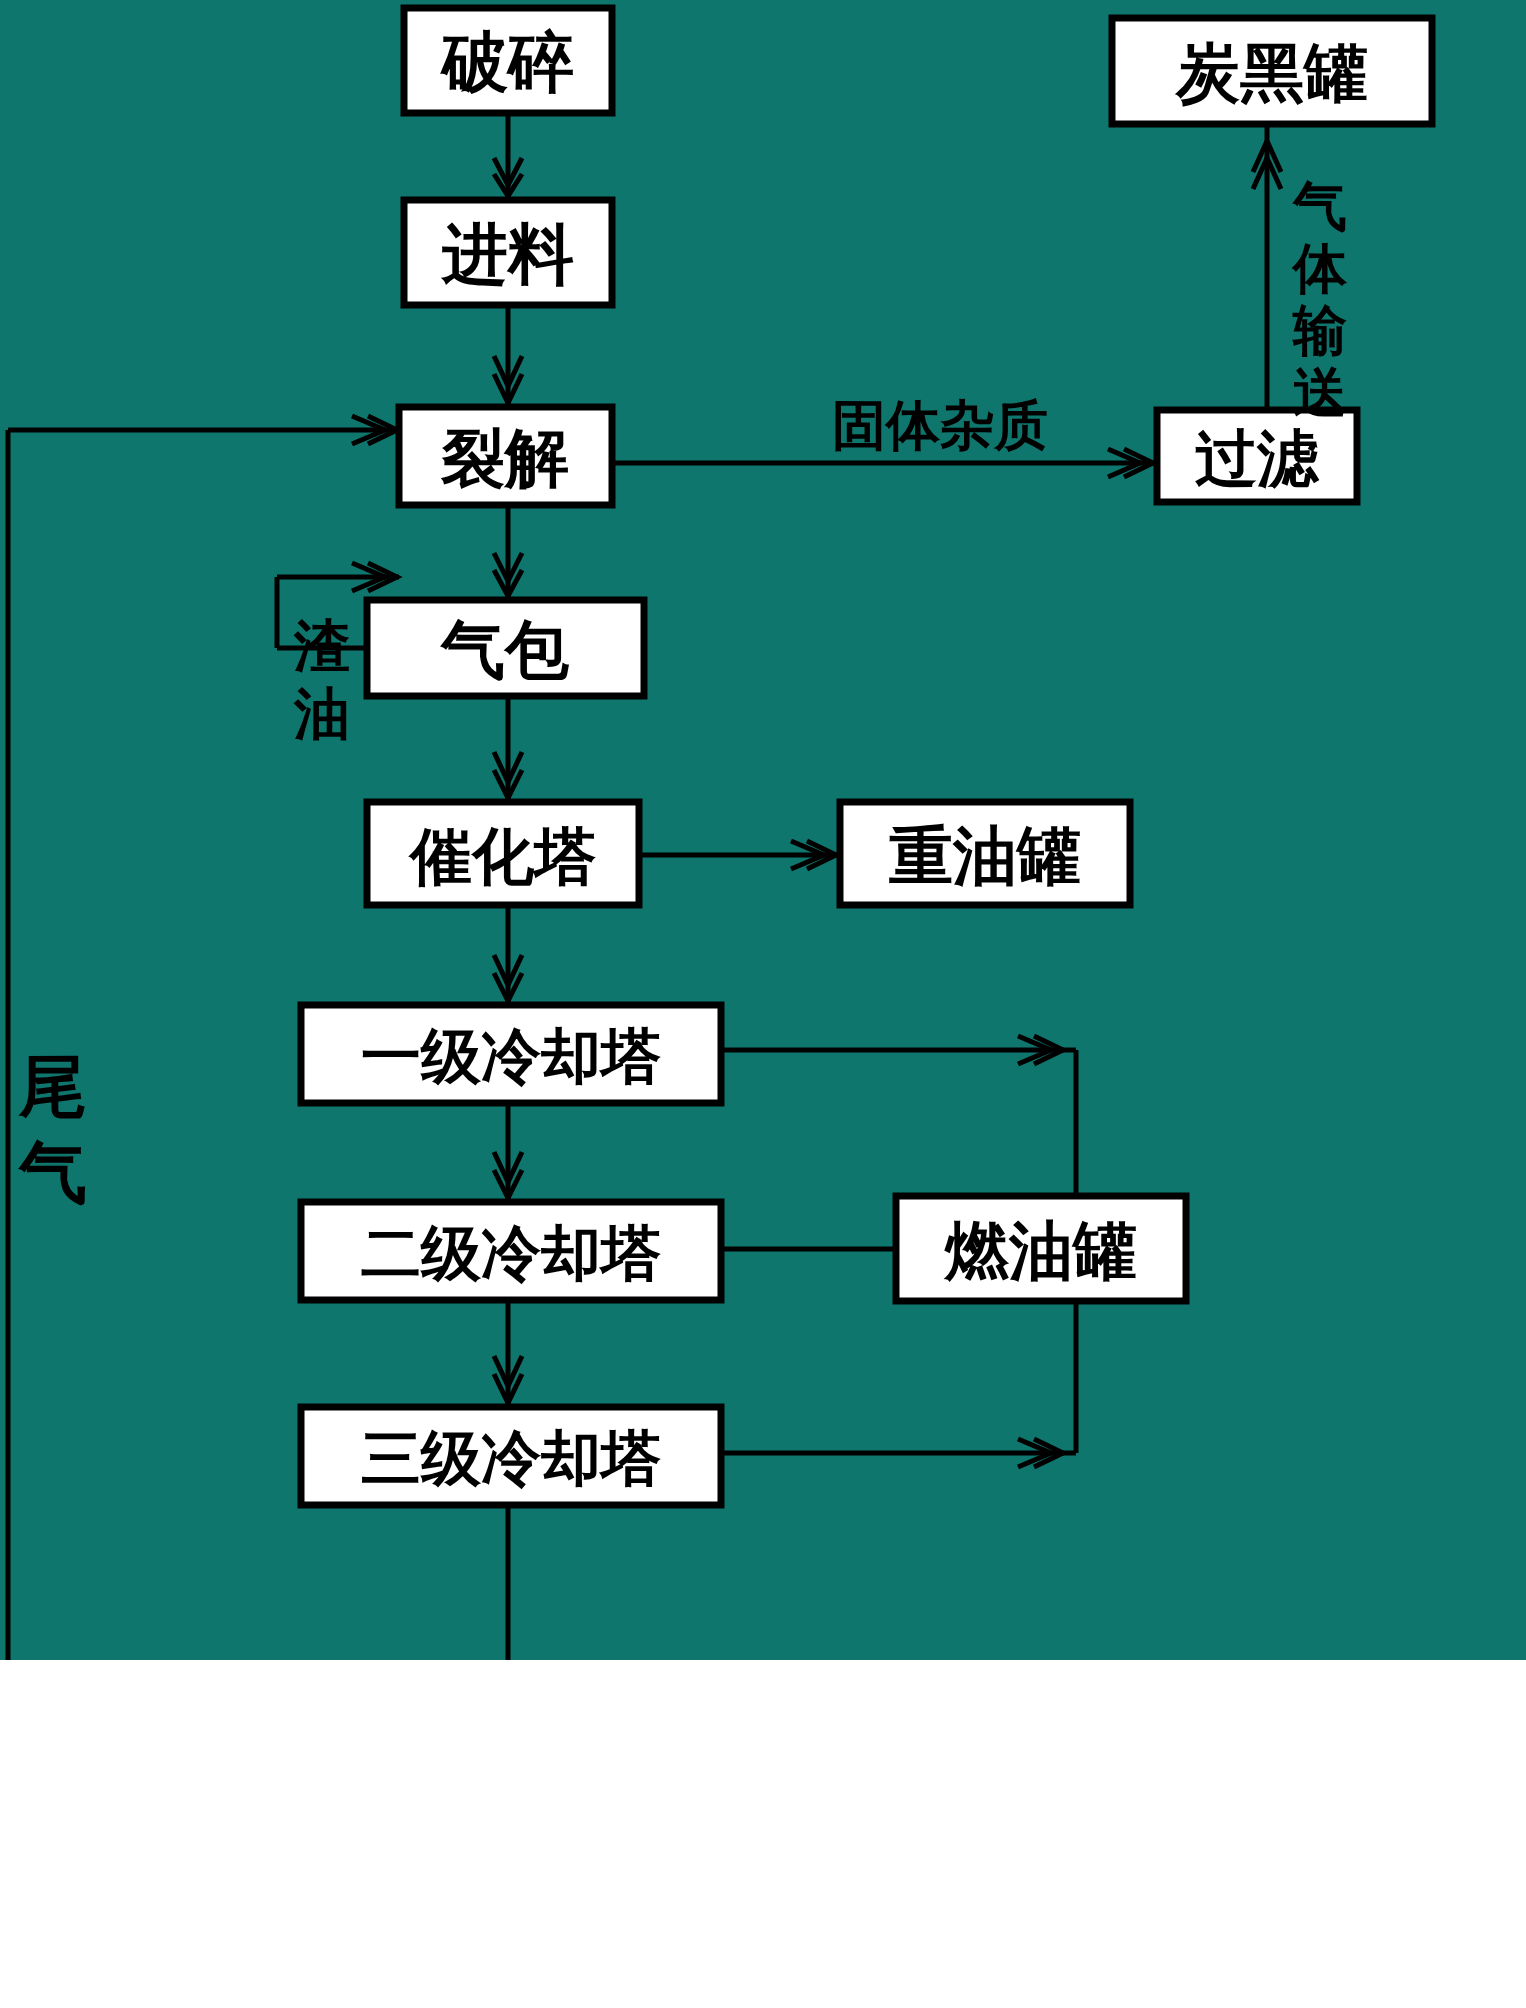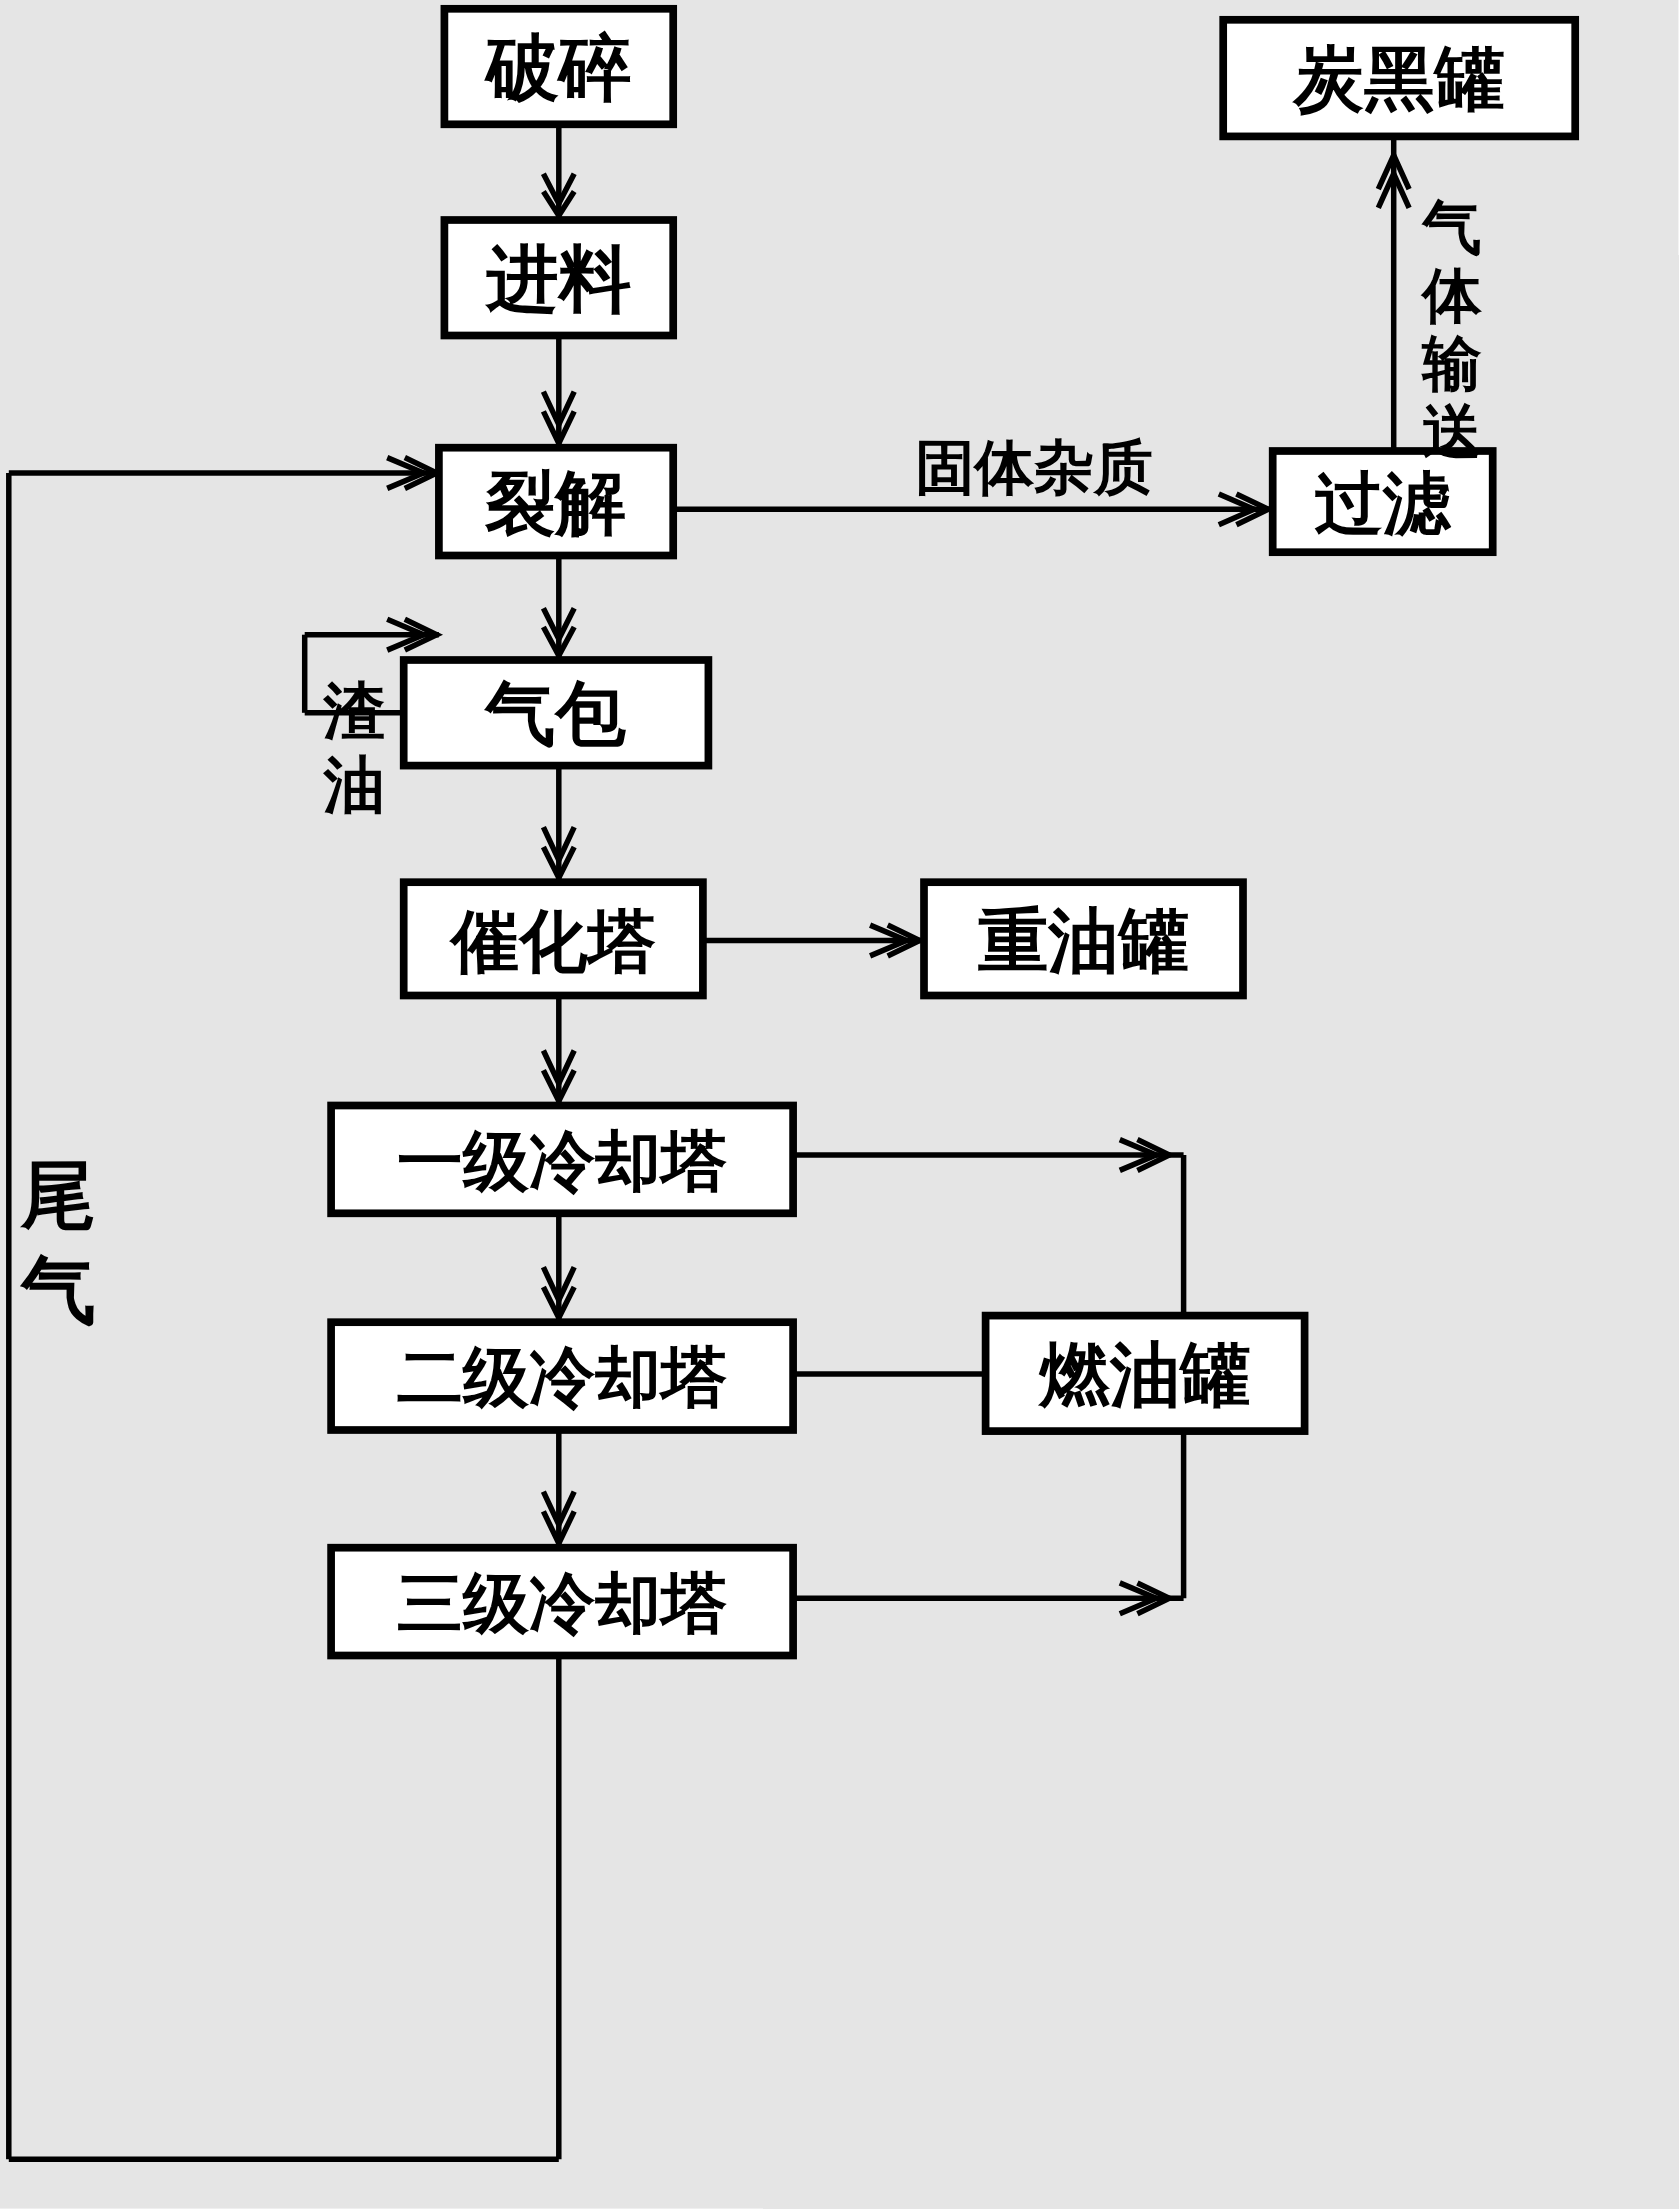--- a/index.html
+++ b/index.html
@@ -6,22 +6,22 @@
     margin: 0;
     padding: 0;
     background: #ffffff;
   }
   body {
     font-family: "DejaVu Sans", "Liberation Sans", sans-serif;
   }
   #diagram-root {
     position: relative;
     width: 1526px;
-    height: 2008px;
-    background: #e5e5e5;
+    height: 1660px;
+    background: #0f766e;
     overflow: hidden;
   }
   svg#flow-svg {
     position: absolute;
     top: 0;
     left: 0;
     width: 1526px;
     height: 2008px;
     display: block;
   }

